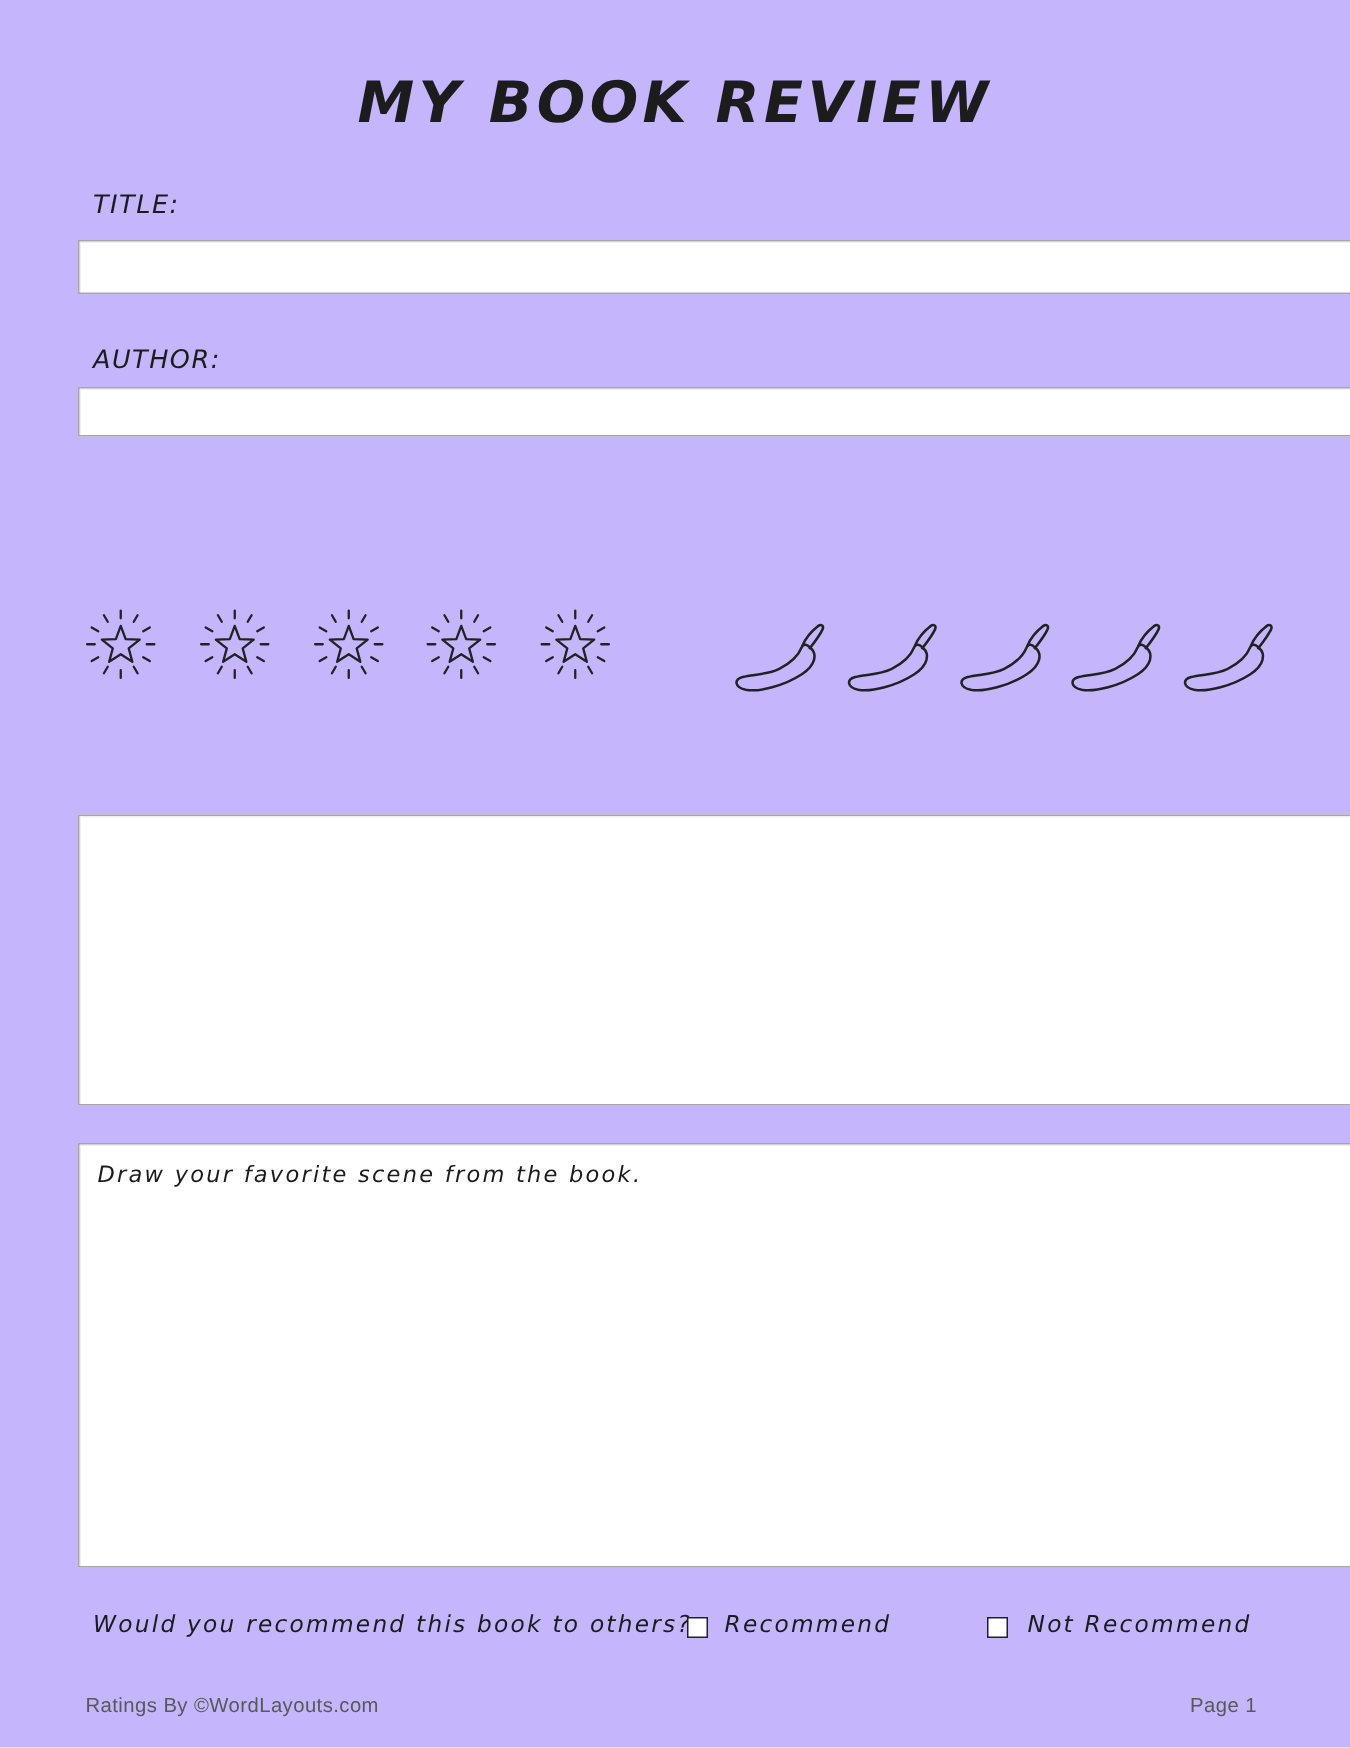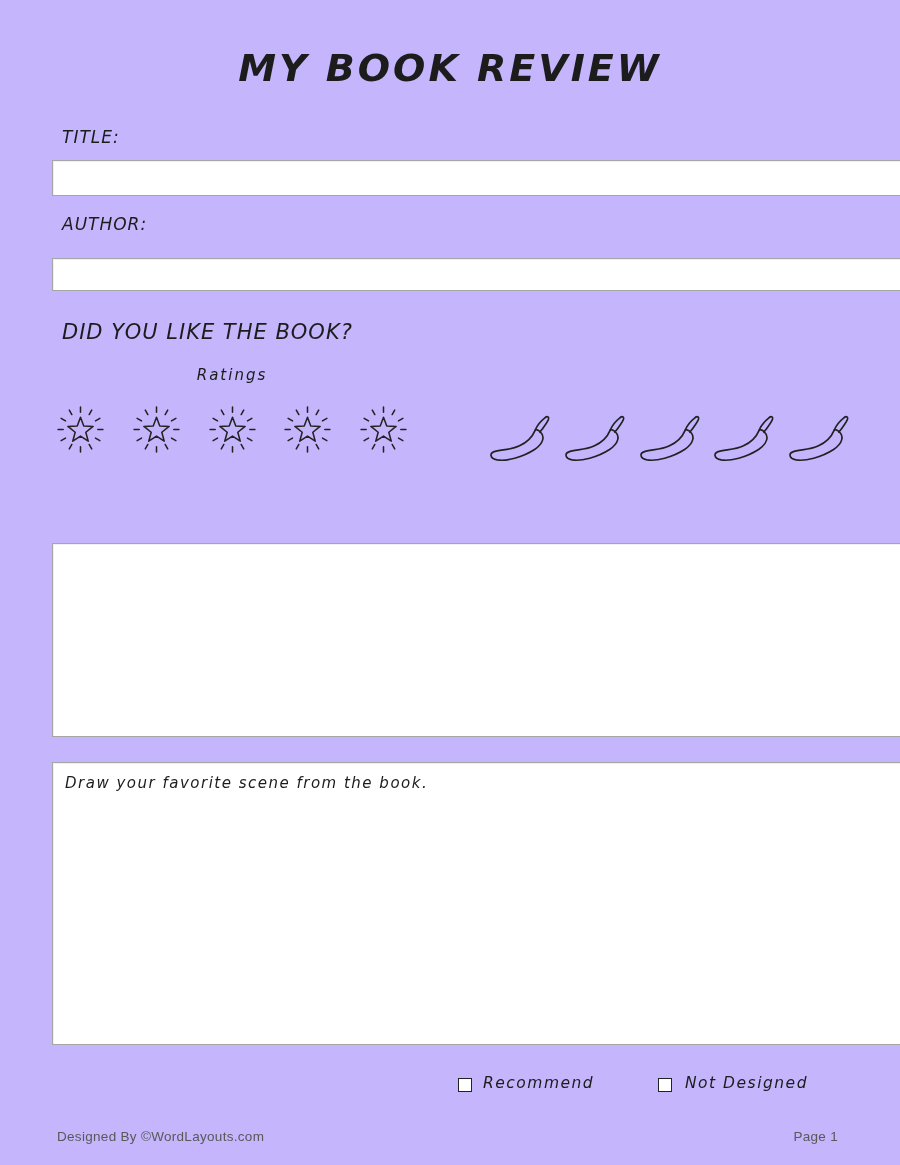--- a/index.html
+++ b/index.html
@@ -28,21 +28,21 @@
     letter-spacing: 3px;
   }
   .field-label {
     position: absolute;
     left: 62px;
     font-size: 17px;
     font-style: italic;
     letter-spacing: 1px;
   }
   .lbl-title  { top: 127px; text-align: right; }
-  .lbl-author { top: 214px; }
+  .lbl-author { top: 230px; }
   .box {
     position: absolute;
     left: 52px;
     width: 866px;
     background: #ffffff;
     border: 1px solid var(--box_border);
     box-shadow: inset 1px 1px 0 rgba(0,0,0,0.06);
   }
   input.box, textarea.box {
     font: italic 16px "DejaVu Sans", sans-serif;
@@ -136,23 +136,21 @@
 <main class="sheet">
 
   <h1 class="page-title">MY BOOK REVIEW</h1>
 
   <div class="field-label lbl-title">TITLE:</div>
   <input class="box title-input" type="text" value="" style="">
 
   <div class="field-label lbl-author">AUTHOR:</div>
   <input class="box author-input" type="text" value="" style="">
 
-  <h2 class="section-heading like-heading">DID YOU LIKE THE BOOK?</h2>
-
-  <div class="col-label ratings-label">Ratings</div>
+
 
   <div class="icon-row stars-row">
     <span class="icon">
       <svg viewBox="0 0 48 52" width="49" height="53" fill="none" stroke="#222222" stroke-width="1.5" stroke-linecap="round" stroke-linejoin="round">
         <path d="M24,14 L27.2,22.6 L36.4,23 L29.2,28.7 L31.6,37.5 L24,32.5 L16.4,37.5 L18.8,28.7 L11.6,23 L20.8,22.6 Z"></path>
         <path d="M41,26 L46,26 M38.7,34.5 L43,37 M32.5,40.7 L35,45 M24,43 L24,48 M15.5,40.7 L13,45 M9.3,34.5 L5,37 M7,26 L2,26 M9.3,17.5 L5,15 M15.5,11.3 L13,7 M24,9 L24,4 M32.5,11.3 L35,7 M38.7,17.5 L43,15"></path>
       </svg>
     </span>
   <span class="icon">
       <svg viewBox="0 0 48 52" width="49" height="53" fill="none" stroke="#222222" stroke-width="1.5" stroke-linecap="round" stroke-linejoin="round">
@@ -217,21 +215,22 @@
       </svg>
     </span>
     </div>
 
   <textarea class="box impactful-box" style=""></textarea>
 
   <div class="box draw-box">
     <span class="draw-prompt">Draw your favorite scene from the book.</span>
   </div>
 
+  <div class="recommend-question">Would you recommend this book to others?</div>
   <span class="checkbox cb-recommend"></span>
   <span class="cb-label cb-label-recommend">Recommend</span>
   <span class="checkbox cb-not-recommend"></span>
-  <span class="cb-label cb-label-not-recommend">Not Designed</span>
-
-  <span class="footer-text footer-left">Designed By ©WordLayouts.com</span>
+  <span class="cb-label cb-label-not-recommend">Not Recommend</span>
+
+  <span class="footer-text footer-left">Ratings By ©WordLayouts.com</span>
   <span class="footer-text footer-right">Page 1</span>
 
 </main>
 
 </body></html>

